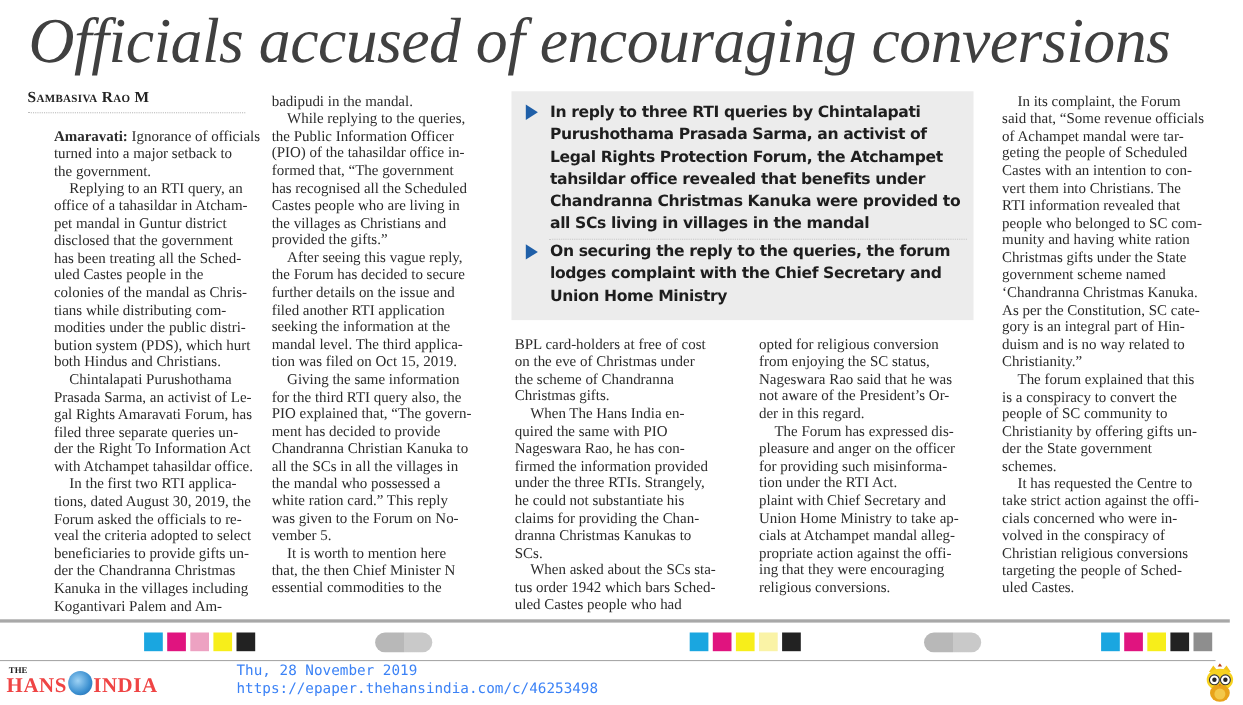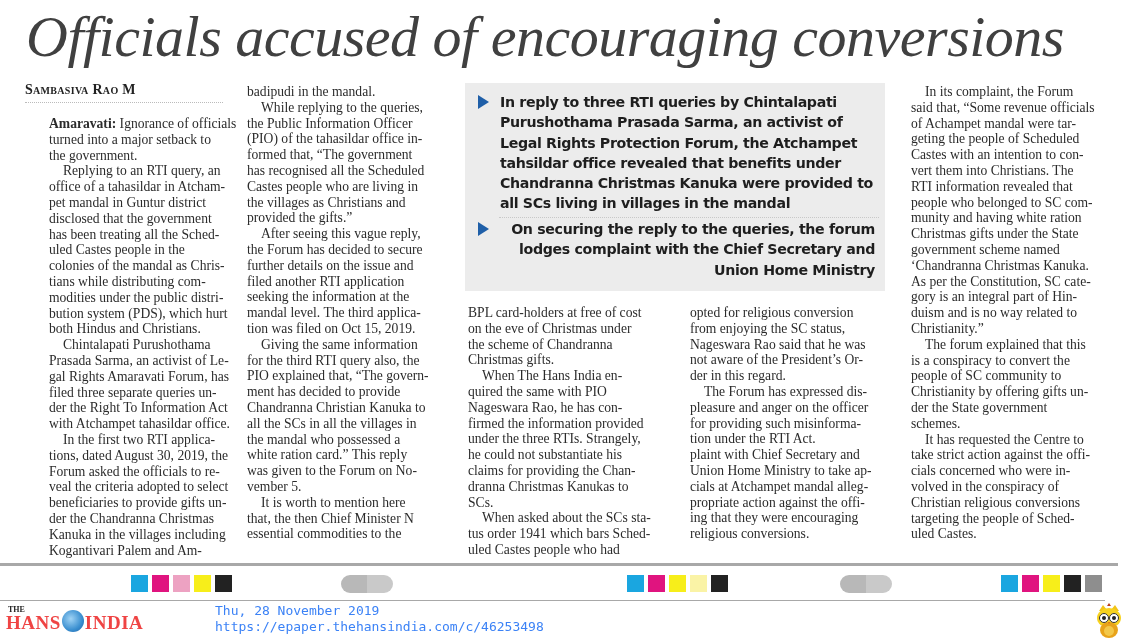--- a/index.html
+++ b/index.html
@@ -153,42 +153,42 @@
   <span class="line">that, the then Chief Minister N</span>
   <span class="line">essential commodities to the</span>
 </div>
 
 <div class="highlight-box">
   <div class="hl-item" style="top:9px;">
     <span class="hl-arrow"></span>
     <span>In reply to three RTI queries by Chintalapati Purushothama Prasada Sarma, an activist of Legal Rights Protection Forum, the Atchampet tahsildar office revealed that benefits under Chandranna Christmas Kanuka were provided to all SCs living in villages in the mandal</span>
   </div>
   <div class="hl-divider"></div>
-  <div class="hl-item" style="top:136px;text-align:right;">
+  <div class="hl-item" style="top:136px;">
     <span class="hl-arrow"></span>
     <span>On securing the reply to the queries, the forum lodges complaint with the Chief Secretary and Union Home Ministry</span>
   </div>
 </div>
 
 <div class="col" style="left:468px; top:305px; width:210px;">
   <span class="line">BPL card-holders at free of cost</span>
   <span class="line">on the eve of Christmas under</span>
   <span class="line">the scheme of Chandranna</span>
   <span class="line">Christmas gifts.</span>
   <span class="line" style="padding-left:14px">When The Hans India en-</span>
   <span class="line">quired the same with PIO</span>
   <span class="line">Nageswara Rao, he has con-</span>
   <span class="line">firmed the information provided</span>
   <span class="line">under the three RTIs. Strangely,</span>
   <span class="line">he could not substantiate his</span>
   <span class="line">claims for providing the Chan-</span>
   <span class="line">dranna Christmas Kanukas to</span>
   <span class="line">SCs.</span>
   <span class="line" style="padding-left:14px">When asked about the SCs sta-</span>
-  <span class="line">tus order 1941 which bars Sched-</span>
+  <span class="line">tus order 1942 which bars Sched-</span>
   <span class="line">uled Castes people who had</span>
 </div>
 
 <div class="col" style="left:690px; top:305px; width:205px;">
   <span class="line">opted for religious conversion</span>
   <span class="line">from enjoying the SC status,</span>
   <span class="line">Nageswara Rao said that he was</span>
   <span class="line">not aware of the President’s Or-</span>
   <span class="line">der in this regard.</span>
   <span class="line" style="padding-left:14px">The Forum has expressed dis-</span>

